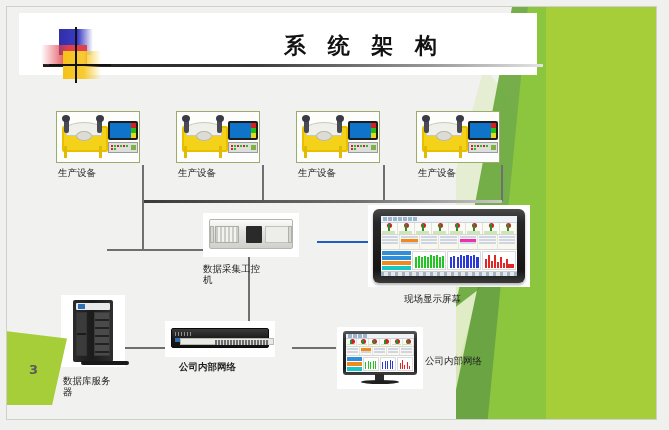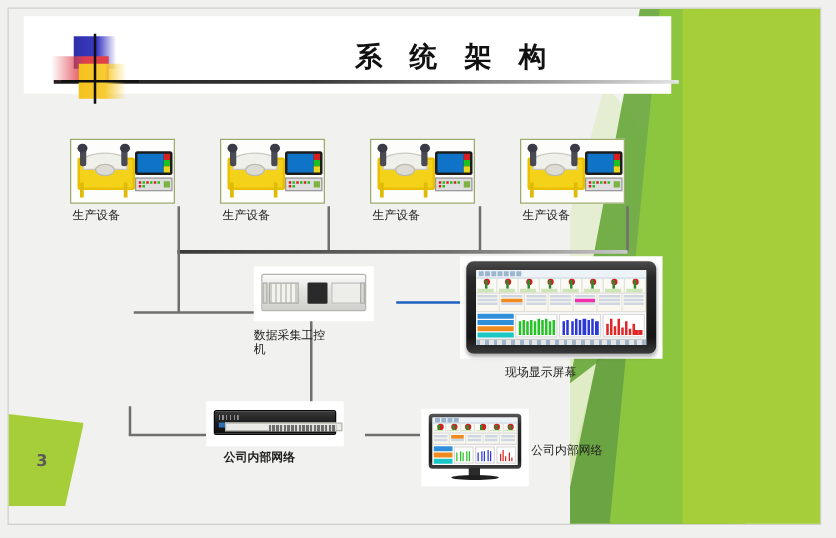--- a/index.html
+++ b/index.html
@@ -538,20 +538,32 @@
                 </div>
               </div>
               <div class="dash-foot"></div>
             </div>
           </div>
         </div>
       </div>
       <div class="caption" style="left:36px;top:88px;width:62px;">现场显示屏幕</div>
     </div>
 
+    <div class="node" style="left:54px;top:288px;">
+      <div class="towerbox">
+        <div class="tower">
+          <div class="tw-top"></div>
+          <div class="tw-badge"></div>
+          <div class="tw-left"></div>
+          <div class="tw-bays"></div>
+          <div class="tw-foot"></div>
+        </div>
+      </div>
+      <div class="caption" style="left:2px;top:80px;width:52px;">数据库服务器</div>
+    </div>
 
     <div class="node" style="left:158px;top:314px;font-weight:bold;">
       <div class="nswbox">
         <div class="nsw">
           <div class="nsw-led"></div>
           <div class="nsw-badge"></div>
           <div class="nsw-lower">
             <div class="nsw-ports"></div>
           </div>
         </div>

